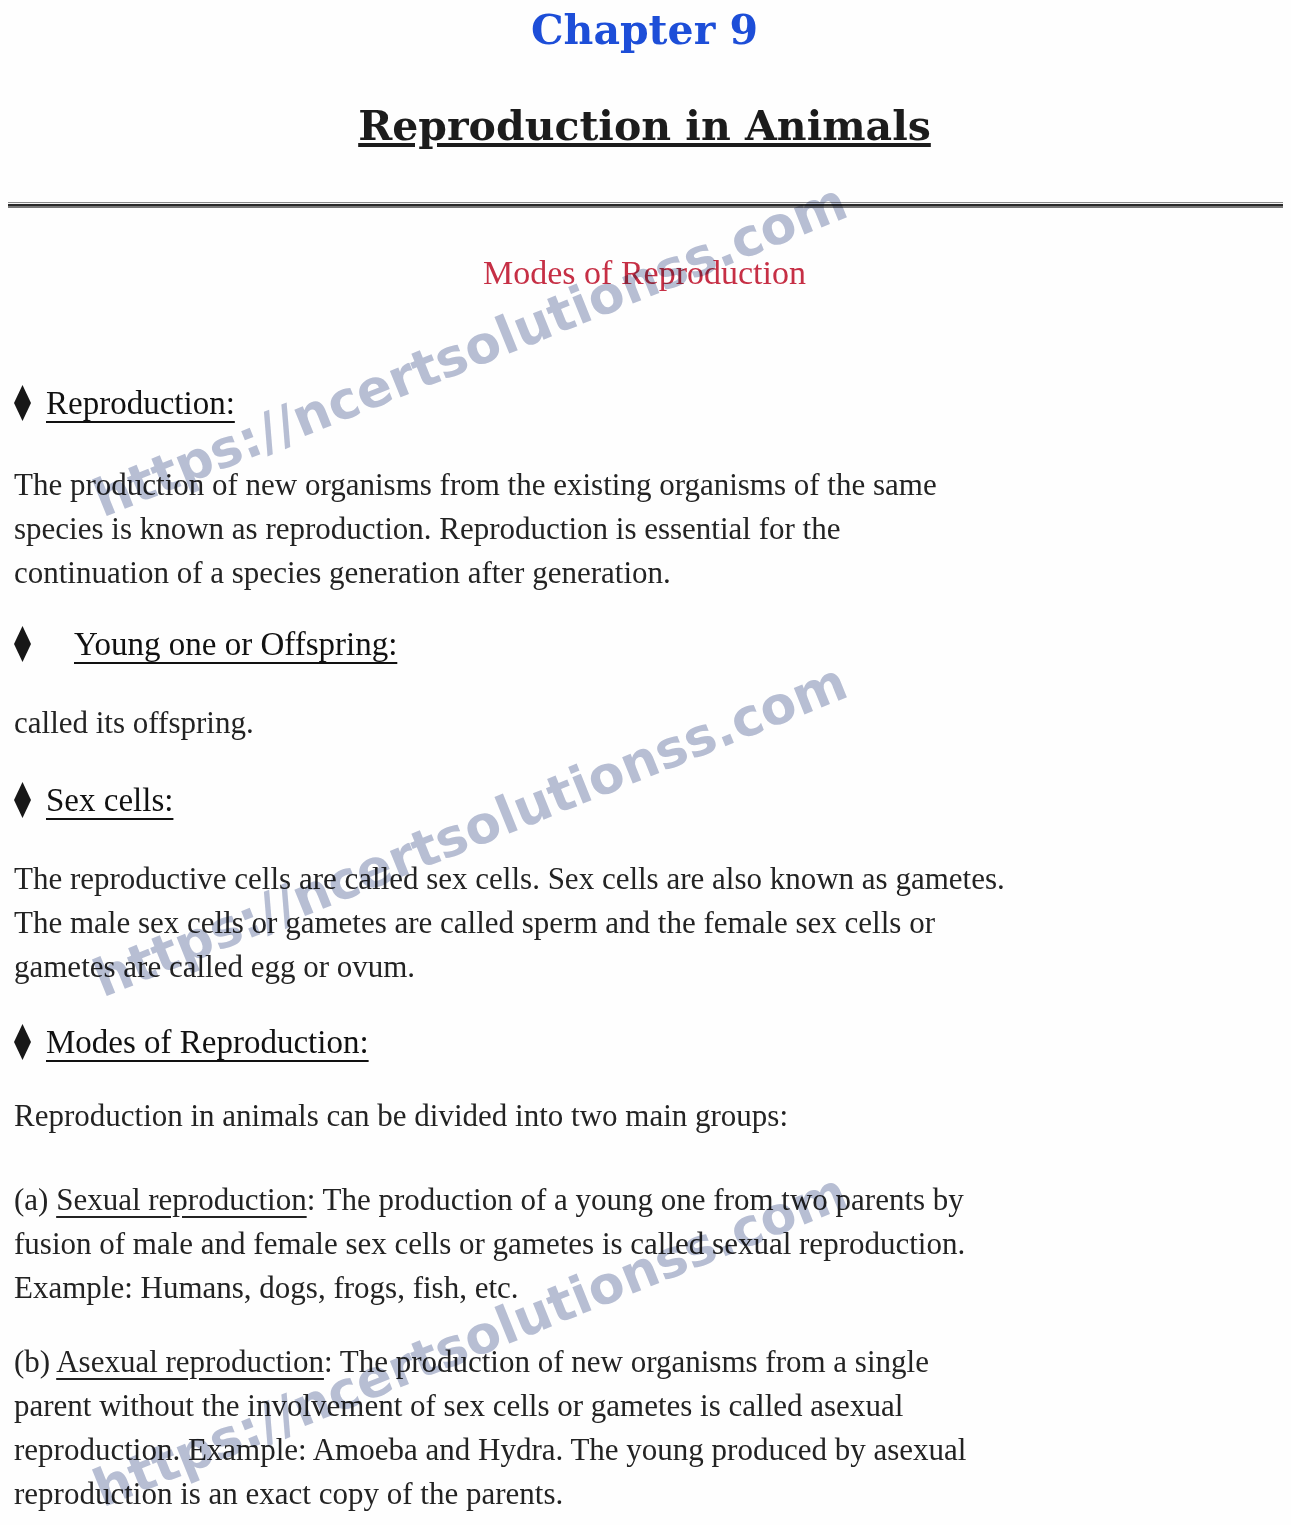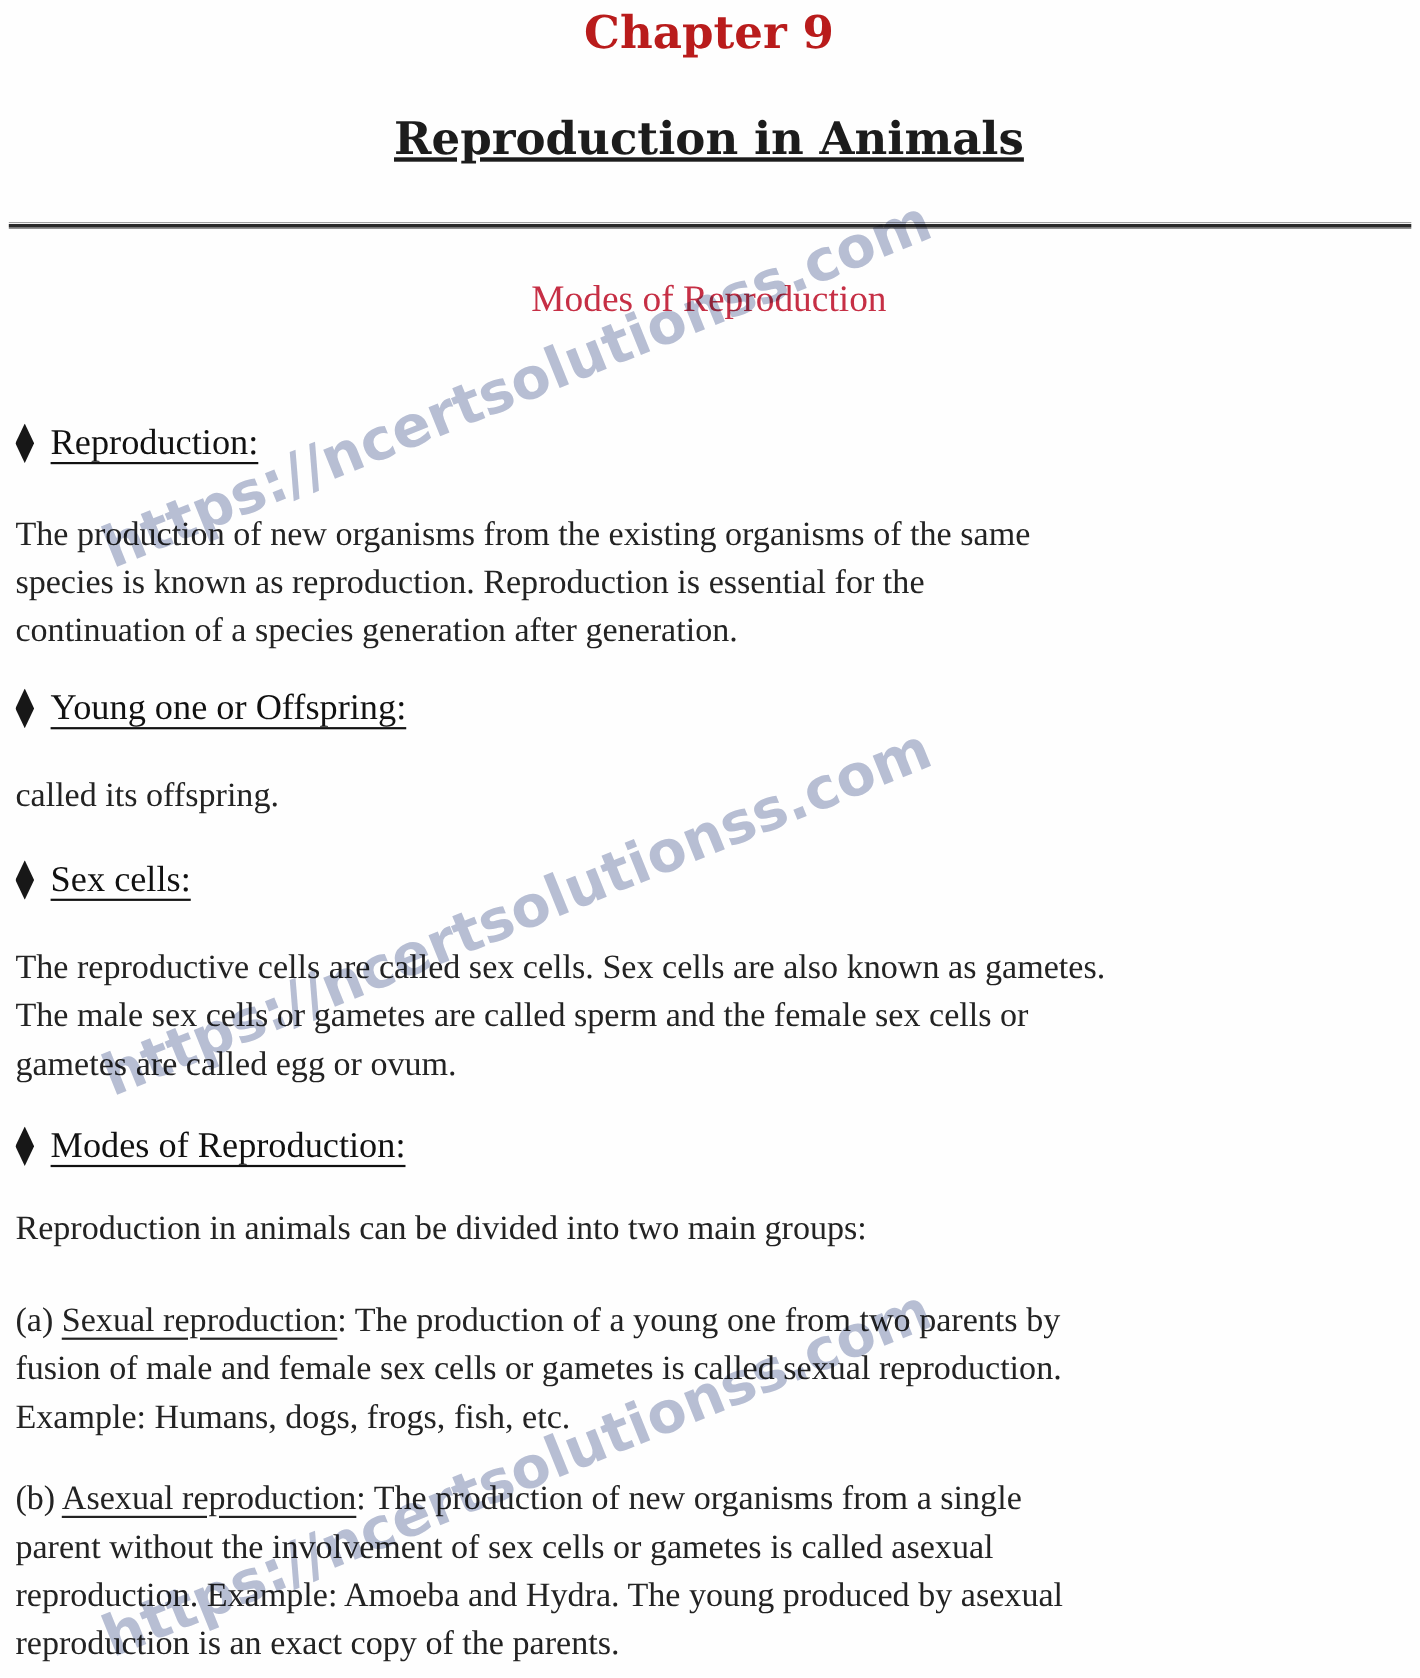--- a/index.html
+++ b/index.html
@@ -10,21 +10,21 @@
     overflow:hidden;
     font-family:"Liberation Serif", serif;
     color:#222;
   }
   .content{position:relative;z-index:1;padding:0 16px 0 14px;}
 
   .chapter{
     margin:6px 0 0;
     font-family:"DejaVu Serif", serif;
     font-size:41px;line-height:48px;font-weight:700;
-    text-align:center;color:#b91c1c;
+    text-align:center;color:#1d4ed8;
   }
   .title{
     margin:46px 0 0;
     font-family:"DejaVu Serif", serif;
     font-size:41px;line-height:52px;font-weight:700;
     text-align:center;color:#1c1c1c;text-decoration:underline;
   }
   .rule{
     margin:50px -8px 0 -6px;
     height:6px;
@@ -46,21 +46,21 @@
     background:#171717;
     clip-path:polygon(50% 0,100% 50%,50% 100%,0 50%);
     margin-right:15px;flex:0 0 auto;
   }
   .hd{
     text-decoration:underline;
     text-decoration-thickness:2px;
     text-underline-offset:7px;
   }
   .h-rep{margin-top:89px;}
-  .h-young{margin-top:28px;}
+  .h-young{margin-top:28px;gap:28px;}
   .h-sex{margin-top:34px;}
   .h-modes{margin-top:32px;}
 
   .para{margin:0;font-size:31px;line-height:44px;color:#232323;}
   .para .line{display:block;white-space:nowrap;}
   .p-rep{margin-top:39px;}
   .p-young{margin-top:36px;}
   .p-sex{margin-top:36px;}
   .p-modes{margin-top:31px;}
   .p-a{margin-top:40px;}

